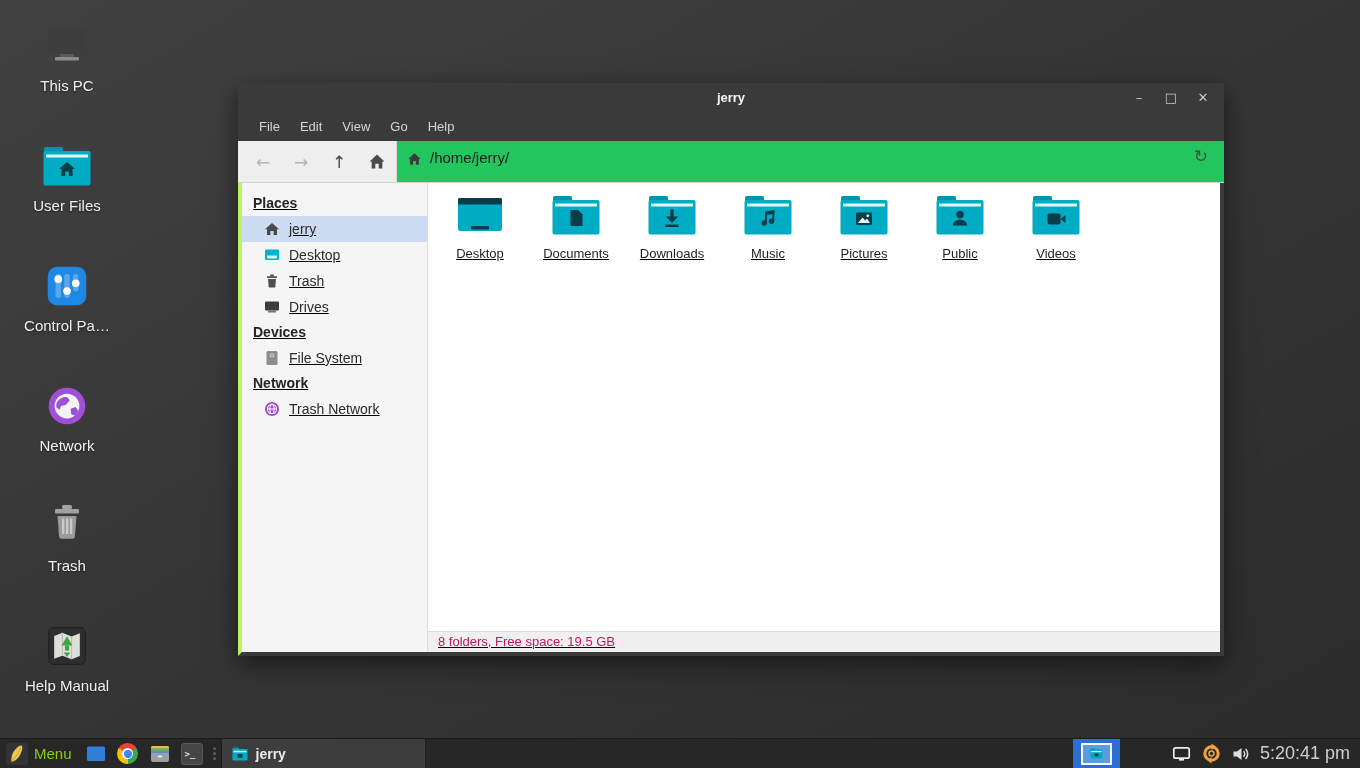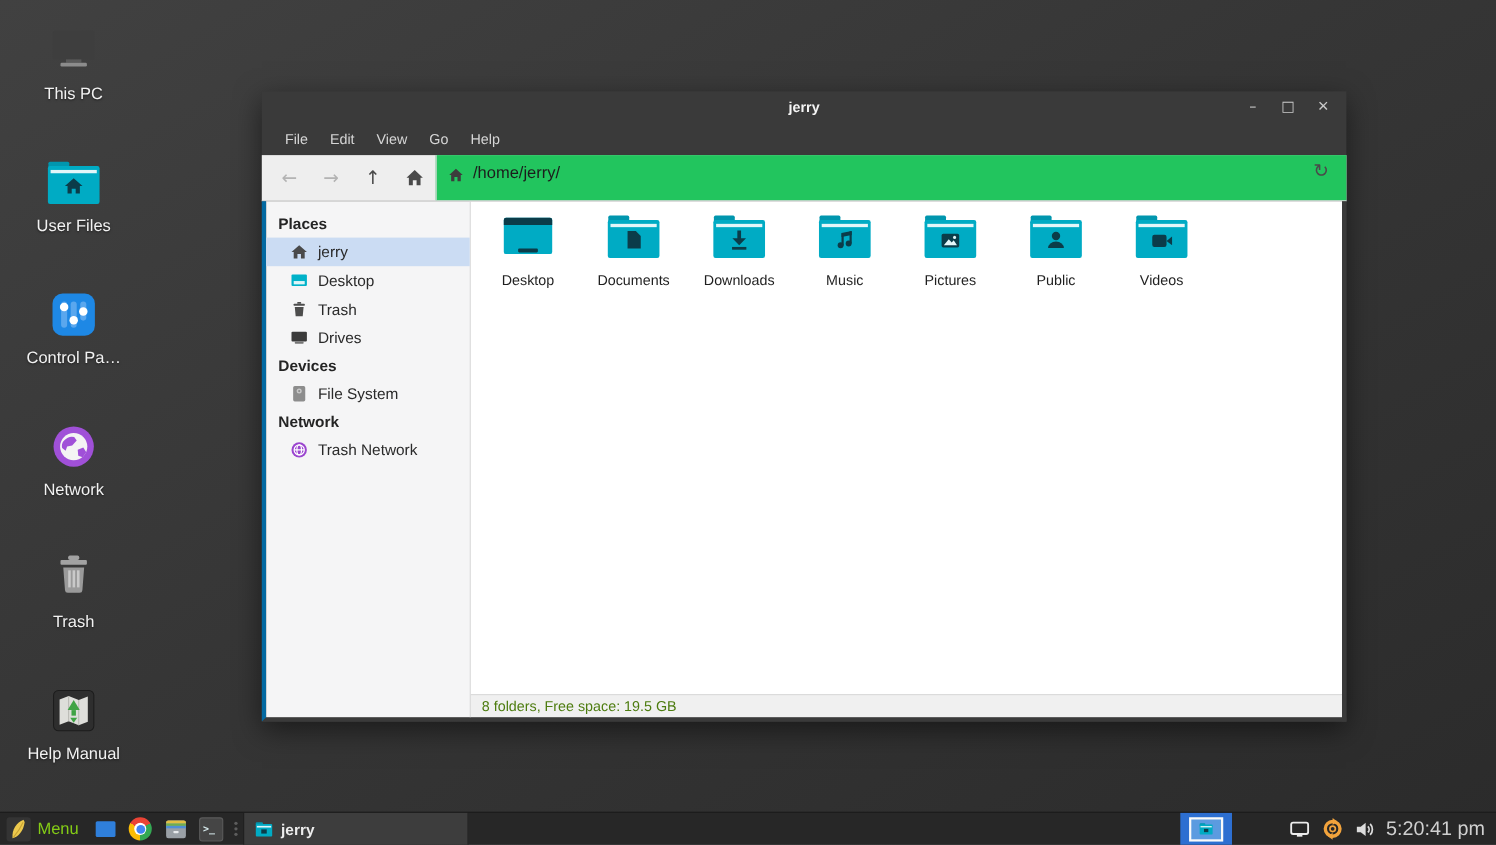--- a/index.html
+++ b/index.html
@@ -26,35 +26,35 @@
   .winctrls { margin-left:auto; display:flex; align-items:center; gap:14px; padding-right:12px; z-index:2; }
   .winctrls span { color:#c9c9c9; font-size:13px; width:18px; text-align:center; font-family:"DejaVu Sans", sans-serif; cursor:default; }
   .menubar { height:30px; display:flex; align-items:center; padding-left:12px; gap:2px; flex:none; }
   .menubar span { color:#d6d6d6; font-size:13px; padding:4px 9px; cursor:default; }
   .toolbar { height:42px; background:#eeeeee; border-bottom:1px solid #d2d2d2; display:flex; align-items:stretch; padding-left:6px; flex:none; }
   .navbtn { width:38px; display:flex; align-items:center; justify-content:center; font-family:"DejaVu Sans", sans-serif; font-size:17px; color:#4a4a4a; cursor:default; }
   .navbtn.disabled { color:#b3b3b3; }
   .pathbar { flex:1; background:#22c55e; border-left:1px solid #dadada; display:flex; align-items:flex-end; padding:16px 10px; gap:8px; }
   .pathtext { font-size:15px; color:#1c1c1c; flex:1; }
   .refresh { font-family:"DejaVu Sans", sans-serif; font-size:17px; color:#4a4a4a; padding:0 6px; cursor:default; }
-  .winbody { flex:1; display:flex; border-left:4px solid #0369a1; border-right:4px solid #3a3a3a; border-bottom:4px solid #3a3a3a; min-height:0; }
+  .winbody { flex:1; display:flex; border-left:4px solid #bef264; border-right:4px solid #3a3a3a; border-bottom:4px solid #3a3a3a; min-height:0;text-decoration:underline; }
 
   
   .sidebar { width:186px; background:#f5f5f6; border-right:1px solid #dbdbdb; padding-top:8px; flex:none; }
   .sb-header { font-size:14px; font-weight:bold; color:#242424; padding:4px 11px 5px; }
   .sb-item { height:26px; display:flex; align-items:center; gap:9px; padding-left:22px; font-size:14px; color:#2a2a2a; cursor:default; }
   .sb-item.selected { background:#cbdcf3; }
   .sb-item svg { flex:none; }
 
   
   .main { flex:1; display:flex; flex-direction:column; min-width:0; }
   .folders { flex:1; background:#ffffff; display:flex; align-items:flex-start; padding:12px 4px; }
   .fcell { width:96px; text-align:center; cursor:default; }
   .fcell .flabel { margin-top:7px; font-size:13px; color:#1f1f1f; }
-  .statusbar { height:21px; background:#f0f0f0; border-top:1px solid #dbdbdb; font-size:13px; color:#4d7c0f; line-height:20px; padding-left:10px; }
+  .statusbar { height:21px; background:#f0f0f0; border-top:1px solid #dbdbdb; font-size:13px; color:#be185d; line-height:20px; padding-left:10px; }
 
   
   .taskbar { position:absolute; left:0; bottom:0; width:1360px; height:30px; background:#272727; display:flex; align-items:center; border-top:1px solid #1c1c1c; }
   .menu-btn { display:flex; align-items:center; gap:6px; padding:0 8px 0 6px; height:100%; cursor:default; }
   .menu-btn .fbg { width:22px; height:22px; background:#343434; border-radius:3px; display:flex; align-items:center; justify-content:center; }
   .menu-btn .mlabel { color:#84cc16; font-size:15px; }
   .launcher { width:26px; height:26px; display:flex; align-items:center; justify-content:center; margin:0 3px; cursor:default; }
   .chrome { width:21px; height:21px; border-radius:50%; background:conic-gradient(from -60deg,#ea4335 0 120deg,#34a853 120deg 240deg,#fbbc05 240deg 360deg); position:relative; }
   .chrome .wr { position:absolute; left:50%; top:50%; width:11px; height:11px; margin:-5.5px 0 0 -5.5px; background:#fff; border-radius:50%; }
   .chrome .bl { position:absolute; left:50%; top:50%; width:8px; height:8px; margin:-4px 0 0 -4px; background:#4285f4; border-radius:50%; }

